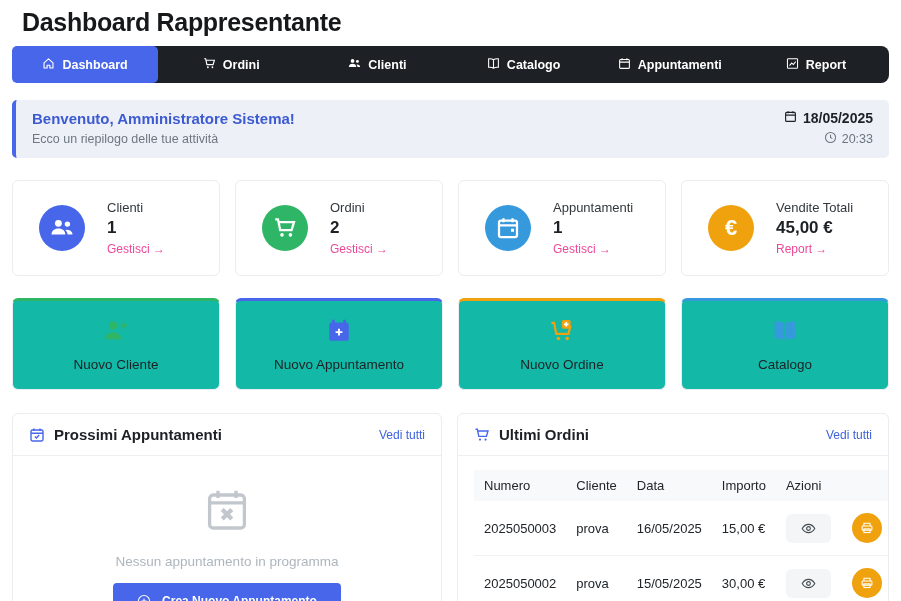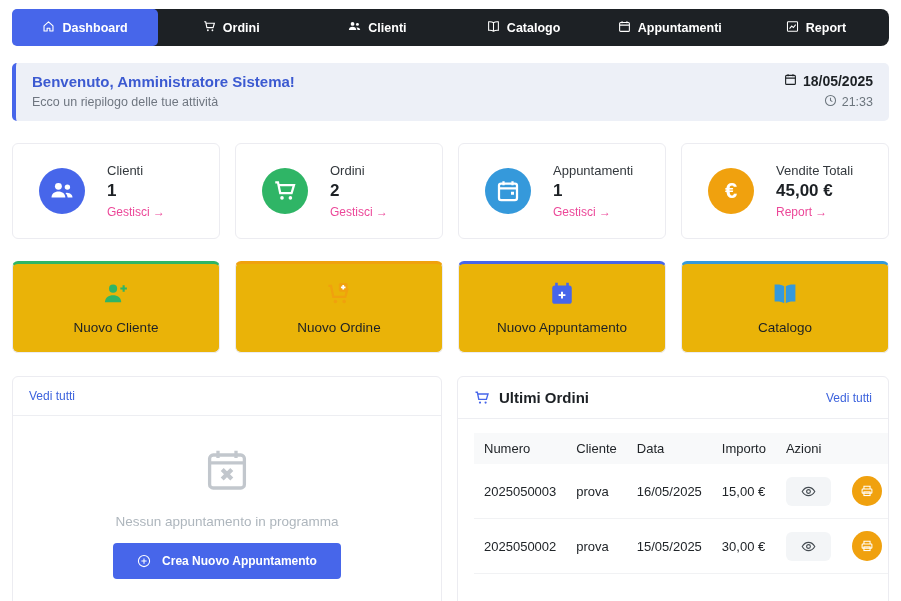--- a/index.html
+++ b/index.html
@@ -33,21 +33,21 @@
   .stat-icon { width: 46px; height: 46px; border-radius: 50%; color: #fff; flex: none;
     display: flex; align-items: center; justify-content: center; }
   .stat-icon svg { width: 24px; height: 24px; }
   .stat-icon .euro { font-size: 22px; font-weight: 700; }
   .stat-label { font-size: 13px; color: #33383d; }
   .stat-value { font-size: 17px; font-weight: 700; color: #1d2125; margin: 3px 0 4px; }
   .stat-link { font-size: 12px; color: #ec4899; cursor: pointer; }
 
   
   .quick { margin: 22px 12px 0; display: grid; grid-template-columns: repeat(4, 1fr); gap: 15px; }
-  .quick-card { background: #eab308; border: 1px solid #ececf1; border-top-width: 3px; border-top-style: solid;
+  .quick-card { background: #14b8a6; border: 1px solid #ececf1; border-top-width: 3px; border-top-style: solid;
     border-radius: 6px; height: 92px; display: flex; flex-direction: column; align-items: center;
     justify-content: center; gap: 13px; cursor: pointer; }
   .quick-icon svg { width: 26px; height: 26px; display: block; }
   .quick-label { font-size: 13.5px; color: #1d2125; }
 
   
   .bottom { margin: 23px 12px 0; display: grid; grid-template-columns: 430px 1fr; gap: 15px; align-items: start; }
   .panel { background: #fff; border: 1px solid #ececf1; border-radius: 6px; height: 240px; overflow: hidden; }
   .panel-header { display: flex; align-items: center; justify-content: space-between;
     padding: 12px 16px; border-bottom: 1px solid #edeef2; }
@@ -75,20 +75,21 @@
   .view-btn svg { width: 15px; height: 15px; }
   .print-btn { width: 30px; height: 30px; border-radius: 50%; background: #f0a10e; color: #fff; flex: none;
     display: flex; align-items: center; justify-content: center; cursor: pointer; }
   .print-btn svg { width: 14px; height: 14px; }
 </style>
 </head>
 <body>
 
 <div class="page">
 
+  <h1 class="title">Dashboard Rappresentante</h1>
 
   <nav class="nav">
     <div class="nav-item active">
       <span><svg viewBox="0 0 16 16" fill="none" stroke="currentColor" stroke-width="1.4" stroke-linejoin="round">
             <path d="M2.5 7.3 8 2.3l5.5 5V13.5h-3.8v-3.4H6.3v3.4H2.5z"></path>
           </svg></span>
       <span>Dashboard</span>
     </div>
     <div class="nav-item">
       <span><svg viewBox="0 0 16 16" fill="none" stroke="currentColor" stroke-width="1.4">
@@ -140,21 +141,21 @@
               <rect x="2" y="3" width="12" height="11" rx="1.2"></rect>
               <path d="M2 6.3h12M5 1.5v2.6M11 1.5v2.6"></path>
             </svg></span>
         <span>18/05/2025</span>
       </div>
       <div class="banner-time">
         <span><svg viewBox="0 0 16 16" fill="none" stroke="currentColor" stroke-width="1.3">
               <circle cx="8" cy="8" r="6.2"></circle>
               <path d="M8 4.6V8l2.3 1.4"></path>
             </svg></span>
-        <span>21:33</span>
+        <span>20:33</span>
       </div>
     </div>
   </div>
 
   <div class="stats">
     <div class="stat-card">
       <div class="stat-icon" style="background: rgb(71, 102, 234);">
         <svg viewBox="0 0 16 16" fill="currentColor">
             <circle cx="5.6" cy="4.9" r="2.3"></circle>
             <path d="M1 12.4c0-2.5 2-4 4.6-4s4.6 1.5 4.6 4z"></path>
@@ -212,56 +213,64 @@
     <div class="quick-card" style="border-top-color: rgb(47, 181, 102);">
       <div class="quick-icon" style="color: rgb(47, 181, 102);">
         <svg viewBox="0 0 16 16" fill="currentColor">
             <circle cx="6.2" cy="4.7" r="2.5"></circle>
             <path d="M1.2 13c0-2.7 2.2-4.3 5-4.3s5 1.6 5 4.3z"></path>
             <path d="M12.7 2.6v4M10.7 4.6h4" stroke="currentColor" stroke-width="1.3" fill="none"></path>
           </svg>
       </div>
       <div class="quick-label">Nuovo Cliente</div>
     </div>
+    <div class="quick-card" style="border-top-color: rgb(71, 102, 234);">
+      <div class="quick-icon" style="color: rgb(71, 102, 234);">
+        <svg viewBox="0 0 16 16">
+            <rect x="2" y="2.8" width="12" height="11.2" rx="1.6" fill="currentColor"></rect>
+            <path d="M4.6 1v2.4M11.4 1v2.4" stroke="currentColor" stroke-width="1.6" fill="none"></path>
+            <path d="M8 6.6v4.2M5.9 8.7h4.2" stroke="#fff" stroke-width="1.2" fill="none"></path>
+          </svg>
+      </div>
+      <div class="quick-label">Nuovo Appuntamento</div>
+    </div>
     <div class="quick-card" style="border-top-color: rgb(240, 161, 14);">
       <div class="quick-icon" style="color: rgb(240, 161, 14);">
         <svg viewBox="0 0 16 16" fill="none" stroke="currentColor" stroke-width="1.4">
             <path d="M1.5 3h1.6l1.4 6.8h7.4l1.4-5.2"></path>
             <circle cx="5.8" cy="12.6" r="1.1" fill="currentColor" stroke="none"></circle>
             <circle cx="11.2" cy="12.6" r="1.1" fill="currentColor" stroke="none"></circle>
             <rect x="7.9" y="1.2" width="5.4" height="5.4" rx="1" fill="currentColor" stroke="none"></rect>
             <path d="M10.6 2.5v2.8M9.2 3.9h2.8" stroke="#fff" stroke-width="1.1"></path>
           </svg>
       </div>
       <div class="quick-label">Nuovo Ordine</div>
     </div>
-    <div class="quick-card" style="border-top-color: rgb(71, 102, 234);">
-      <div class="quick-icon" style="color: rgb(71, 102, 234);">
-        <svg viewBox="0 0 16 16">
-            <rect x="2" y="2.8" width="12" height="11.2" rx="1.6" fill="currentColor"></rect>
-            <path d="M4.6 1v2.4M11.4 1v2.4" stroke="currentColor" stroke-width="1.6" fill="none"></path>
-            <path d="M8 6.6v4.2M5.9 8.7h4.2" stroke="#fff" stroke-width="1.2" fill="none"></path>
-          </svg>
-      </div>
-      <div class="quick-label">Nuovo Appuntamento</div>
-    </div>
     <div class="quick-card" style="border-top-color: rgb(53, 153, 219);">
       <div class="quick-icon" style="color: rgb(53, 153, 219);">
         <svg viewBox="0 0 16 16" fill="currentColor">
             <path d="M7.5 3.3C6.1 2.3 4.2 2 1.6 2.2v10.4c2.6-.2 4.5.1 5.9 1.1zM8.5 3.3c1.4-1 3.3-1.3 5.9-1.1v10.4c-2.6-.2-4.5.1-5.9 1.1z"></path>
           </svg>
       </div>
       <div class="quick-label">Catalogo</div>
     </div>
   </div>
 
   <div class="bottom">
 
     <section class="panel">
       <div class="panel-header">
+        <div class="panel-title">
+          <svg viewBox="0 0 16 16" fill="none" stroke="currentColor" stroke-width="1.4">
+              <rect x="2" y="3" width="12" height="11" rx="1.4"></rect>
+              <path d="M2 6.2h12M5 1.4v2.6M11 1.4v2.6"></path>
+              <path d="M5.9 9.6l1.5 1.5 2.8-3"></path>
+            </svg>
+          <span>Prossimi Appuntamenti</span>
+        </div>
         <span class="see-all">Vedi tutti</span>
       </div>
       <div class="empty">
         <div class="empty-icon">
           <svg viewBox="0 0 16 16" fill="none" stroke="currentColor" stroke-width="1.1">
               <rect x="2.2" y="3" width="11.6" height="11" rx="1.2"></rect>
               <path d="M2.2 5.6h11.6M5 1.6v2.4M11 1.6v2.4"></path>
               <path d="M6.4 7.8l3.2 3.2M9.6 7.8l-3.2 3.2" stroke-width="1.4"></path>
             </svg>
         </div>

